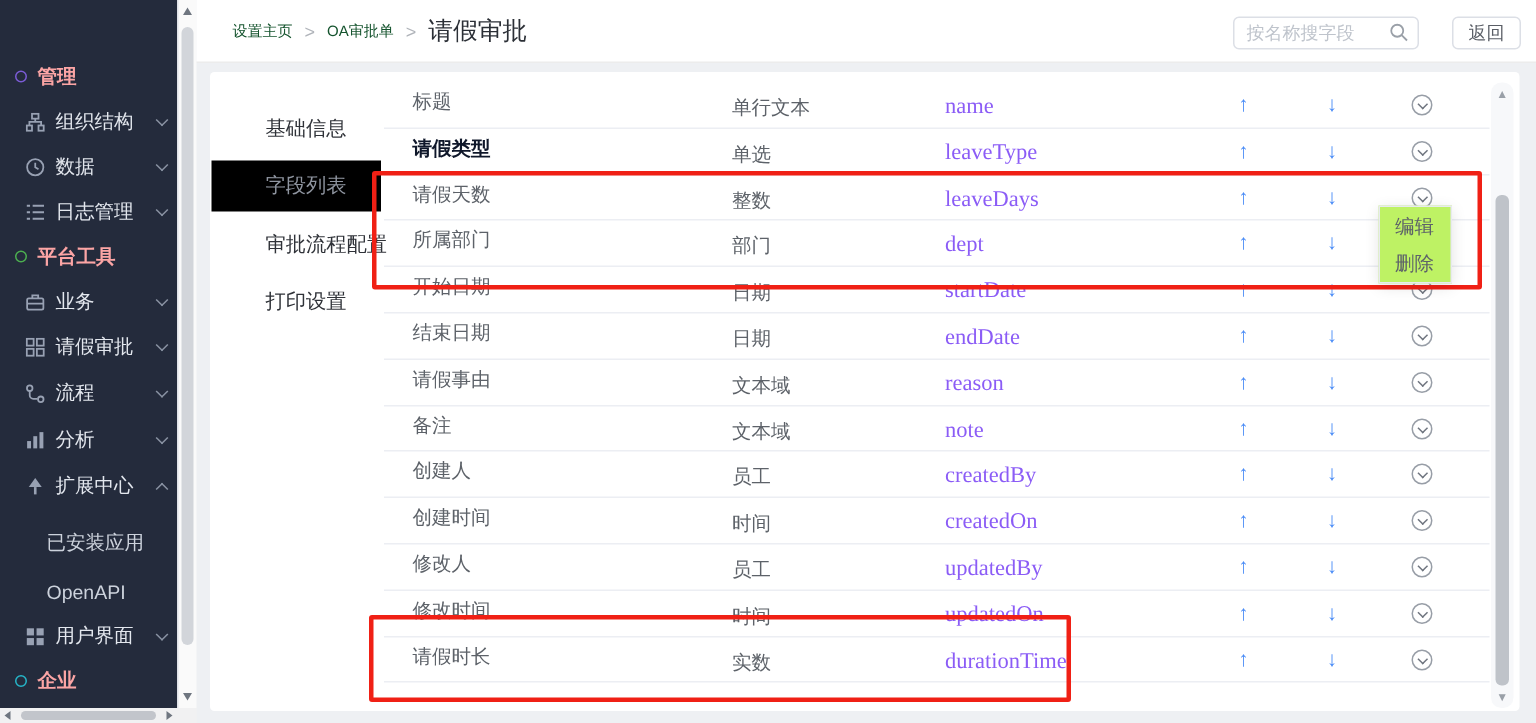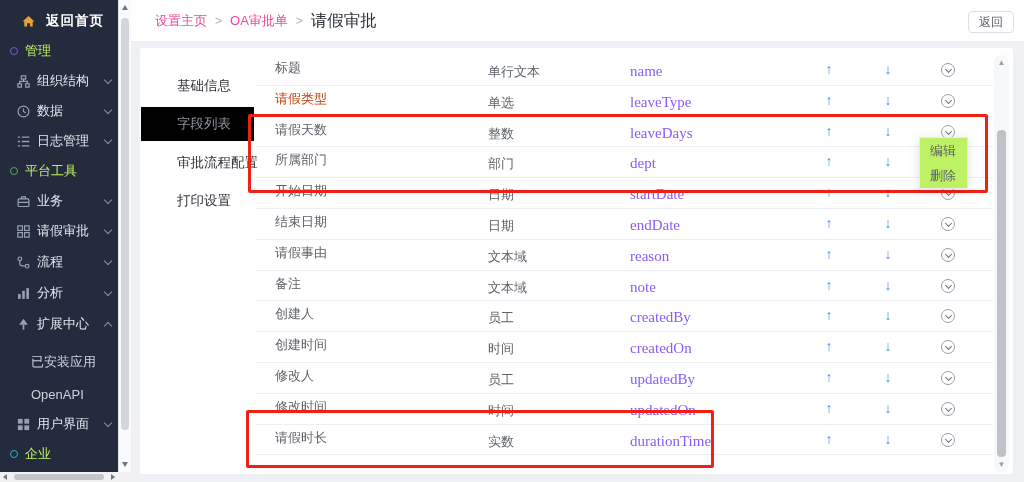--- a/index.html
+++ b/index.html
@@ -8,21 +8,21 @@
 
   
   .sidebar { position:absolute; left:0; top:0; width:118px; height:482px; background:#242b3c; }
   .sb-row { position:absolute; left:0; height:20px; width:118px; display:flex; align-items:center; cursor:pointer; }
   .sb-header { padding-left:22px; }
   .sb-header .sb-label { color:#ffffff; font-size:13.5px; font-weight:bold; margin-left:10px; letter-spacing:1px; }
   .sb-group { padding-left:10px; }
   .sb-item { padding-left:17px; }
   .sb-subitem { padding-left:31px; }
   .sb-label { font-size:13px; color:#e3e7ee; white-space:nowrap; }
-  .sb-group .sb-label { color:#bef264; margin-left:7px; }
+  .sb-group .sb-label { color:#fca5a5; margin-left:7px;font-weight:bold; }
   .sb-item .sb-label { margin-left:7px; }
   .sb-subitem .sb-label { color:#ccd2dc; }
   .sb-dot { width:8px; height:8px; border-radius:50%; border:1.5px solid #888; flex:0 0 auto; }
   .sb-ic { width:13px; height:13px; flex:0 0 auto; display:inline-flex; }
   .sb-ic svg { width:13px; height:13px; }
   .sb-chev { position:absolute; right:7px; width:6px; height:6px; border-right:1.2px solid #8a93a3; border-bottom:1.2px solid #8a93a3; }
   .sb-chev.down { transform:rotate(45deg); top:6px; }
   .sb-chev.up { transform:rotate(-135deg); top:9px; }
 
   
@@ -33,40 +33,40 @@
   .tri-down { left:3px; bottom:5px; border-left:3.5px solid transparent; border-right:3.5px solid transparent; border-top:5px solid #6f7680; }
   
   .sb-hscroll { position:absolute; left:0; top:472px; width:118px; height:10px; background:#f1f1f2; }
   .sb-hthumb { position:absolute; left:14px; top:2px; width:90px; height:6px; background:#c2c5cb; border-radius:3px; }
   .tri-left { left:3px; top:2px; border-top:3px solid transparent; border-bottom:3px solid transparent; border-right:4px solid #6f7680; }
   .tri-right { right:3px; top:2px; border-top:3px solid transparent; border-bottom:3px solid transparent; border-left:4px solid #6f7680; }
   .sb-corner { position:absolute; left:118px; top:472px; width:13px; height:10px; background:#f1f1f2; }
 
   
   .topbar { position:absolute; left:131px; top:0; width:893px; height:42px; background:#ffffff; border-bottom:1px solid #ececec; display:flex; align-items:center; padding-left:24px; }
-  .crumb { font-size:13px; color:#ec4899; cursor:pointer; }
+  .crumb { font-size:10px; color:#14532d; cursor:pointer; }
   .crumb.current { font-size:16.5px; color:#2b2f36; cursor:default; }
   .crumb-sep { font-size:12px; color:#b0b4ba; margin:0 8px; }
   .searchbox { position:absolute; left:691px; top:11px; width:124px; height:22px; border:1px solid #dcdfe6; border-radius:4px; background:#fff; display:flex; align-items:center; }
   .searchbox input { border:0; outline:0; width:98px; margin-left:8px; font-size:12px; color:#606266; font-family:inherit; background:transparent; }
   .searchbox input::placeholder { color:#bfc4cc; }
   .search-glyph { position:absolute; right:6px; top:3px; width:13px; height:13px; }
   .search-glyph svg { width:13px; height:13px; }
   .back-btn { position:absolute; left:837px; top:11px; width:46px; height:22px; border:1px solid #dcdfe6; border-radius:4px; background:#fff; font-size:12px; color:#5a5e66; font-family:inherit; cursor:pointer; }
 
   
   .card { position:absolute; left:140px; top:48px; width:873px; height:426px; background:#ffffff; border-radius:3px; }
   .tab { position:absolute; left:1px; width:113px; height:34px; line-height:34px; padding-left:36px; font-size:13.5px; color:#2f3238; cursor:pointer; white-space:nowrap; }
   .tab.active { background:#000000; color:#8f95a0; }
 
   
   .ftable { position:absolute; left:116px; top:7px; width:737px; }
   .frow { position:relative; height:30.8px; border-bottom:1px solid #eceef3; }
   .fname { position:absolute; left:19px; top:4px; font-size:13px; color:#5d6269; }
-  .fname.link { color:#c2410c; cursor:pointer; }
+  .fname.link { color:#0f172a; cursor:pointer;font-weight:bold; }
   .ftype { position:absolute; left:232px; top:8px; font-size:13px; color:#5d6269; }
   .fkey { position:absolute; left:374px; top:8px; font-size:15px; color:#8b5cf6;font-family:Liberation Serif, serif; }
   .farrow { position:absolute; top:6px; width:16px; text-align:center; font-size:14px; color:#4a8cf7; cursor:pointer; }
   .farrow.up { left:565px; }
   .farrow.down { left:624px; }
   .fcircle { position:absolute; left:685px; top:8px; width:14px; height:14px; border:1px solid #989ea7; border-radius:50%; cursor:pointer; }
   .fcircle::after { content:""; position:absolute; left:3.5px; top:3px; width:4px; height:4px; border-right:1px solid #6e747e; border-bottom:1px solid #6e747e; transform:rotate(45deg); }
 
   
   .cv-scroll { position:absolute; left:994px; top:55px; width:15px; height:417px; background:#f7f8fa; border-radius:7px; }
@@ -79,28 +79,20 @@
 
   
   .anno { position:absolute; border:3px solid #f02015; border-radius:2px; pointer-events:none; z-index:20; }
   .anno1 { left:248px; top:114px; width:740px; height:79px; }
   .anno2 { left:246px; top:410px; width:468px; height:58px; }
 </style>
 </head>
 <body>
 
 <div class="sidebar">
-  <div class="sb-row sb-header" style="top:11px">
-    <span class="sb-ic" style="width:14px;height:13px">
-      <svg viewBox="0 0 13 12">
-          <path d="M6.5 0.5 L12.5 6 H10.7 V11 H7.9 V7.8 H5.1 V11 H2.3 V6 H0.5 Z" fill="#e7a33c"></path>
-        </svg>
-    </span>
-    <span class="sb-label">返回首页</span>
-  </div>
   <div id="sb-items">
       <div class="sb-row sb-group" style="top:41px">
         <span class="sb-dot" style="border-color:#7b5cd6"></span>
         <span class="sb-label">管理</span>
       </div>
       <div class="sb-row sb-item" style="top:71px">
         <span class="sb-ic">
           <svg viewBox="0 0 12 12" fill="none" stroke="#98a1b3" stroke-width="1.1">
             <rect x="4" y="0.8" width="4" height="3"></rect>
             <rect x="0.8" y="8" width="3.2" height="3.2"></rect>
@@ -225,20 +217,29 @@
 </div>
 
 <div class="topbar">
   <div id="breadcrumb" style="display:flex;align-items:center">
       <span class="crumb">设置主页</span>
       <span class="crumb-sep">&gt;</span>
       <span class="crumb">OA审批单</span>
       <span class="crumb-sep">&gt;</span>
       <span class="crumb current">请假审批</span>
     </div>
+  <div class="searchbox">
+    <input type="text" placeholder="按名称搜字段" style="">
+    <span class="search-glyph">
+      <svg viewBox="0 0 13 13">
+          <circle cx="5.5" cy="5.5" r="4" fill="none" stroke="#9aa0a8" stroke-width="1.2"></circle>
+          <line x1="8.6" y1="8.6" x2="12" y2="12" stroke="#9aa0a8" stroke-width="1.2"></line>
+        </svg>
+    </span>
+  </div>
   <button class="back-btn">返回</button>
 </div>
 
 <div class="card">
   <div id="tabs">
       <div class="tab" style="top:21px">基础信息</div>
       <div class="tab active" style="top:59px">字段列表</div>
       <div class="tab" style="top:98px">审批流程配置</div>
       <div class="tab" style="top:136px">打印设置</div>
     </div>

